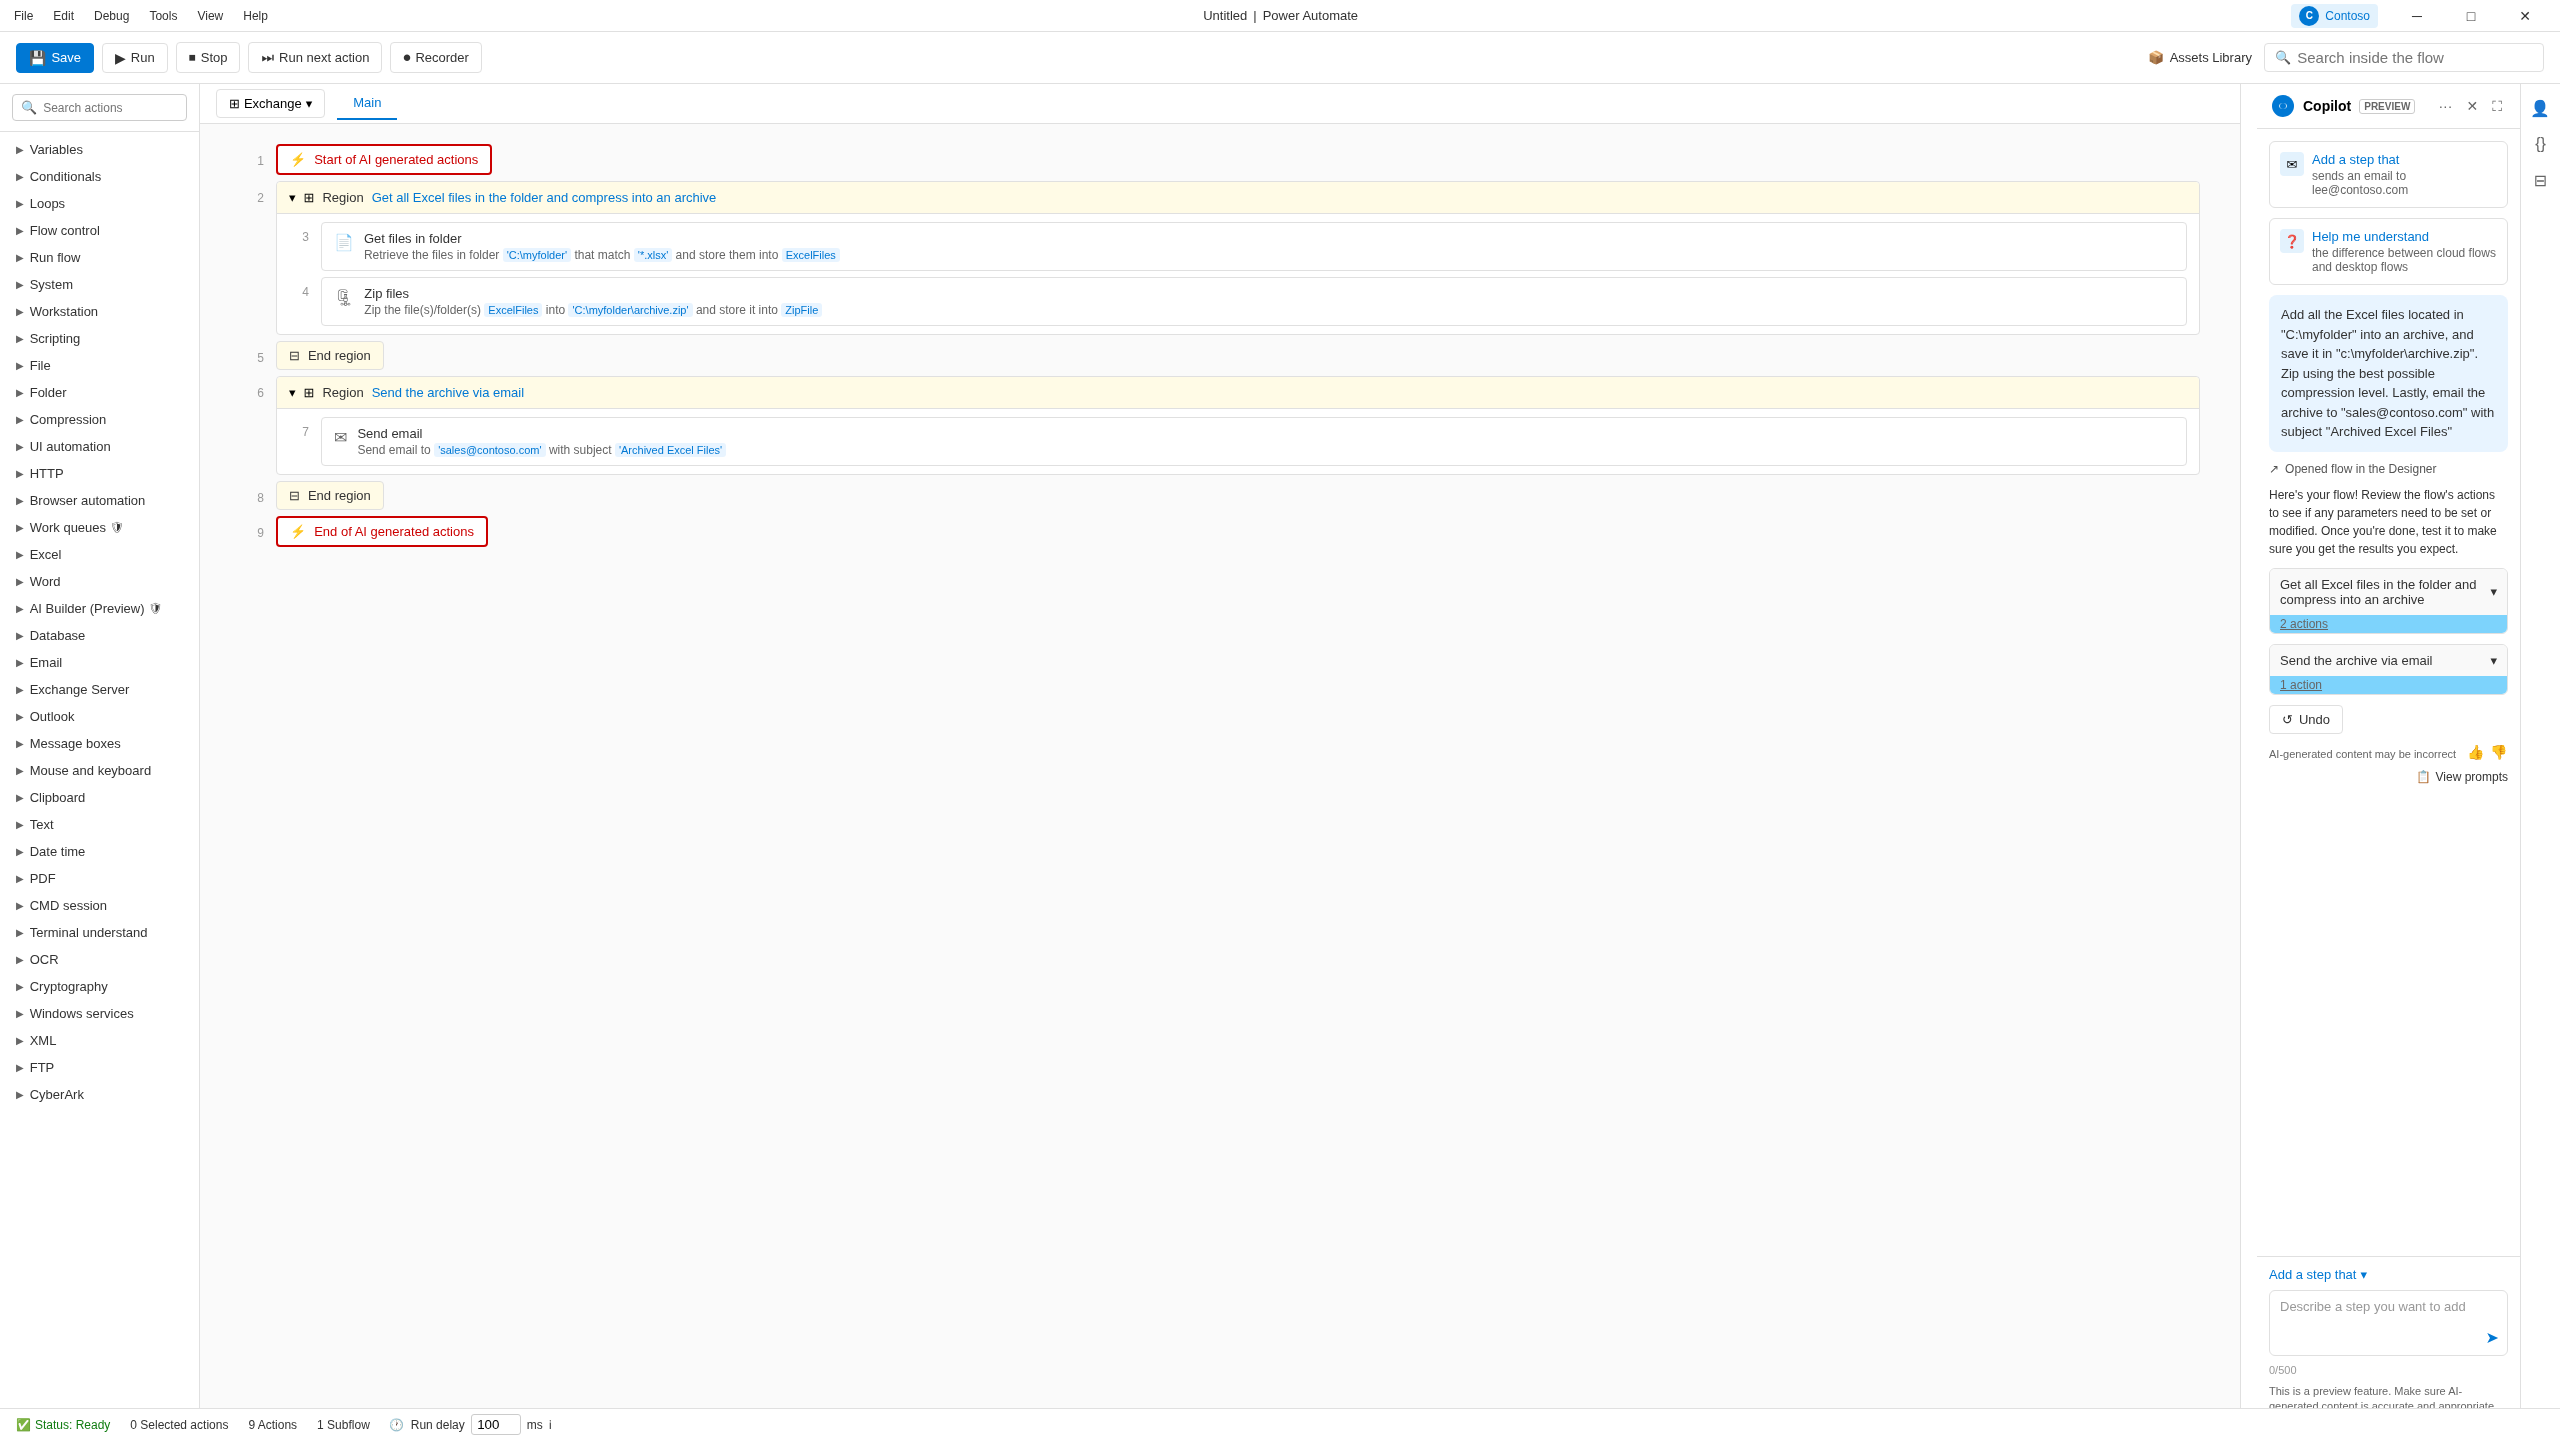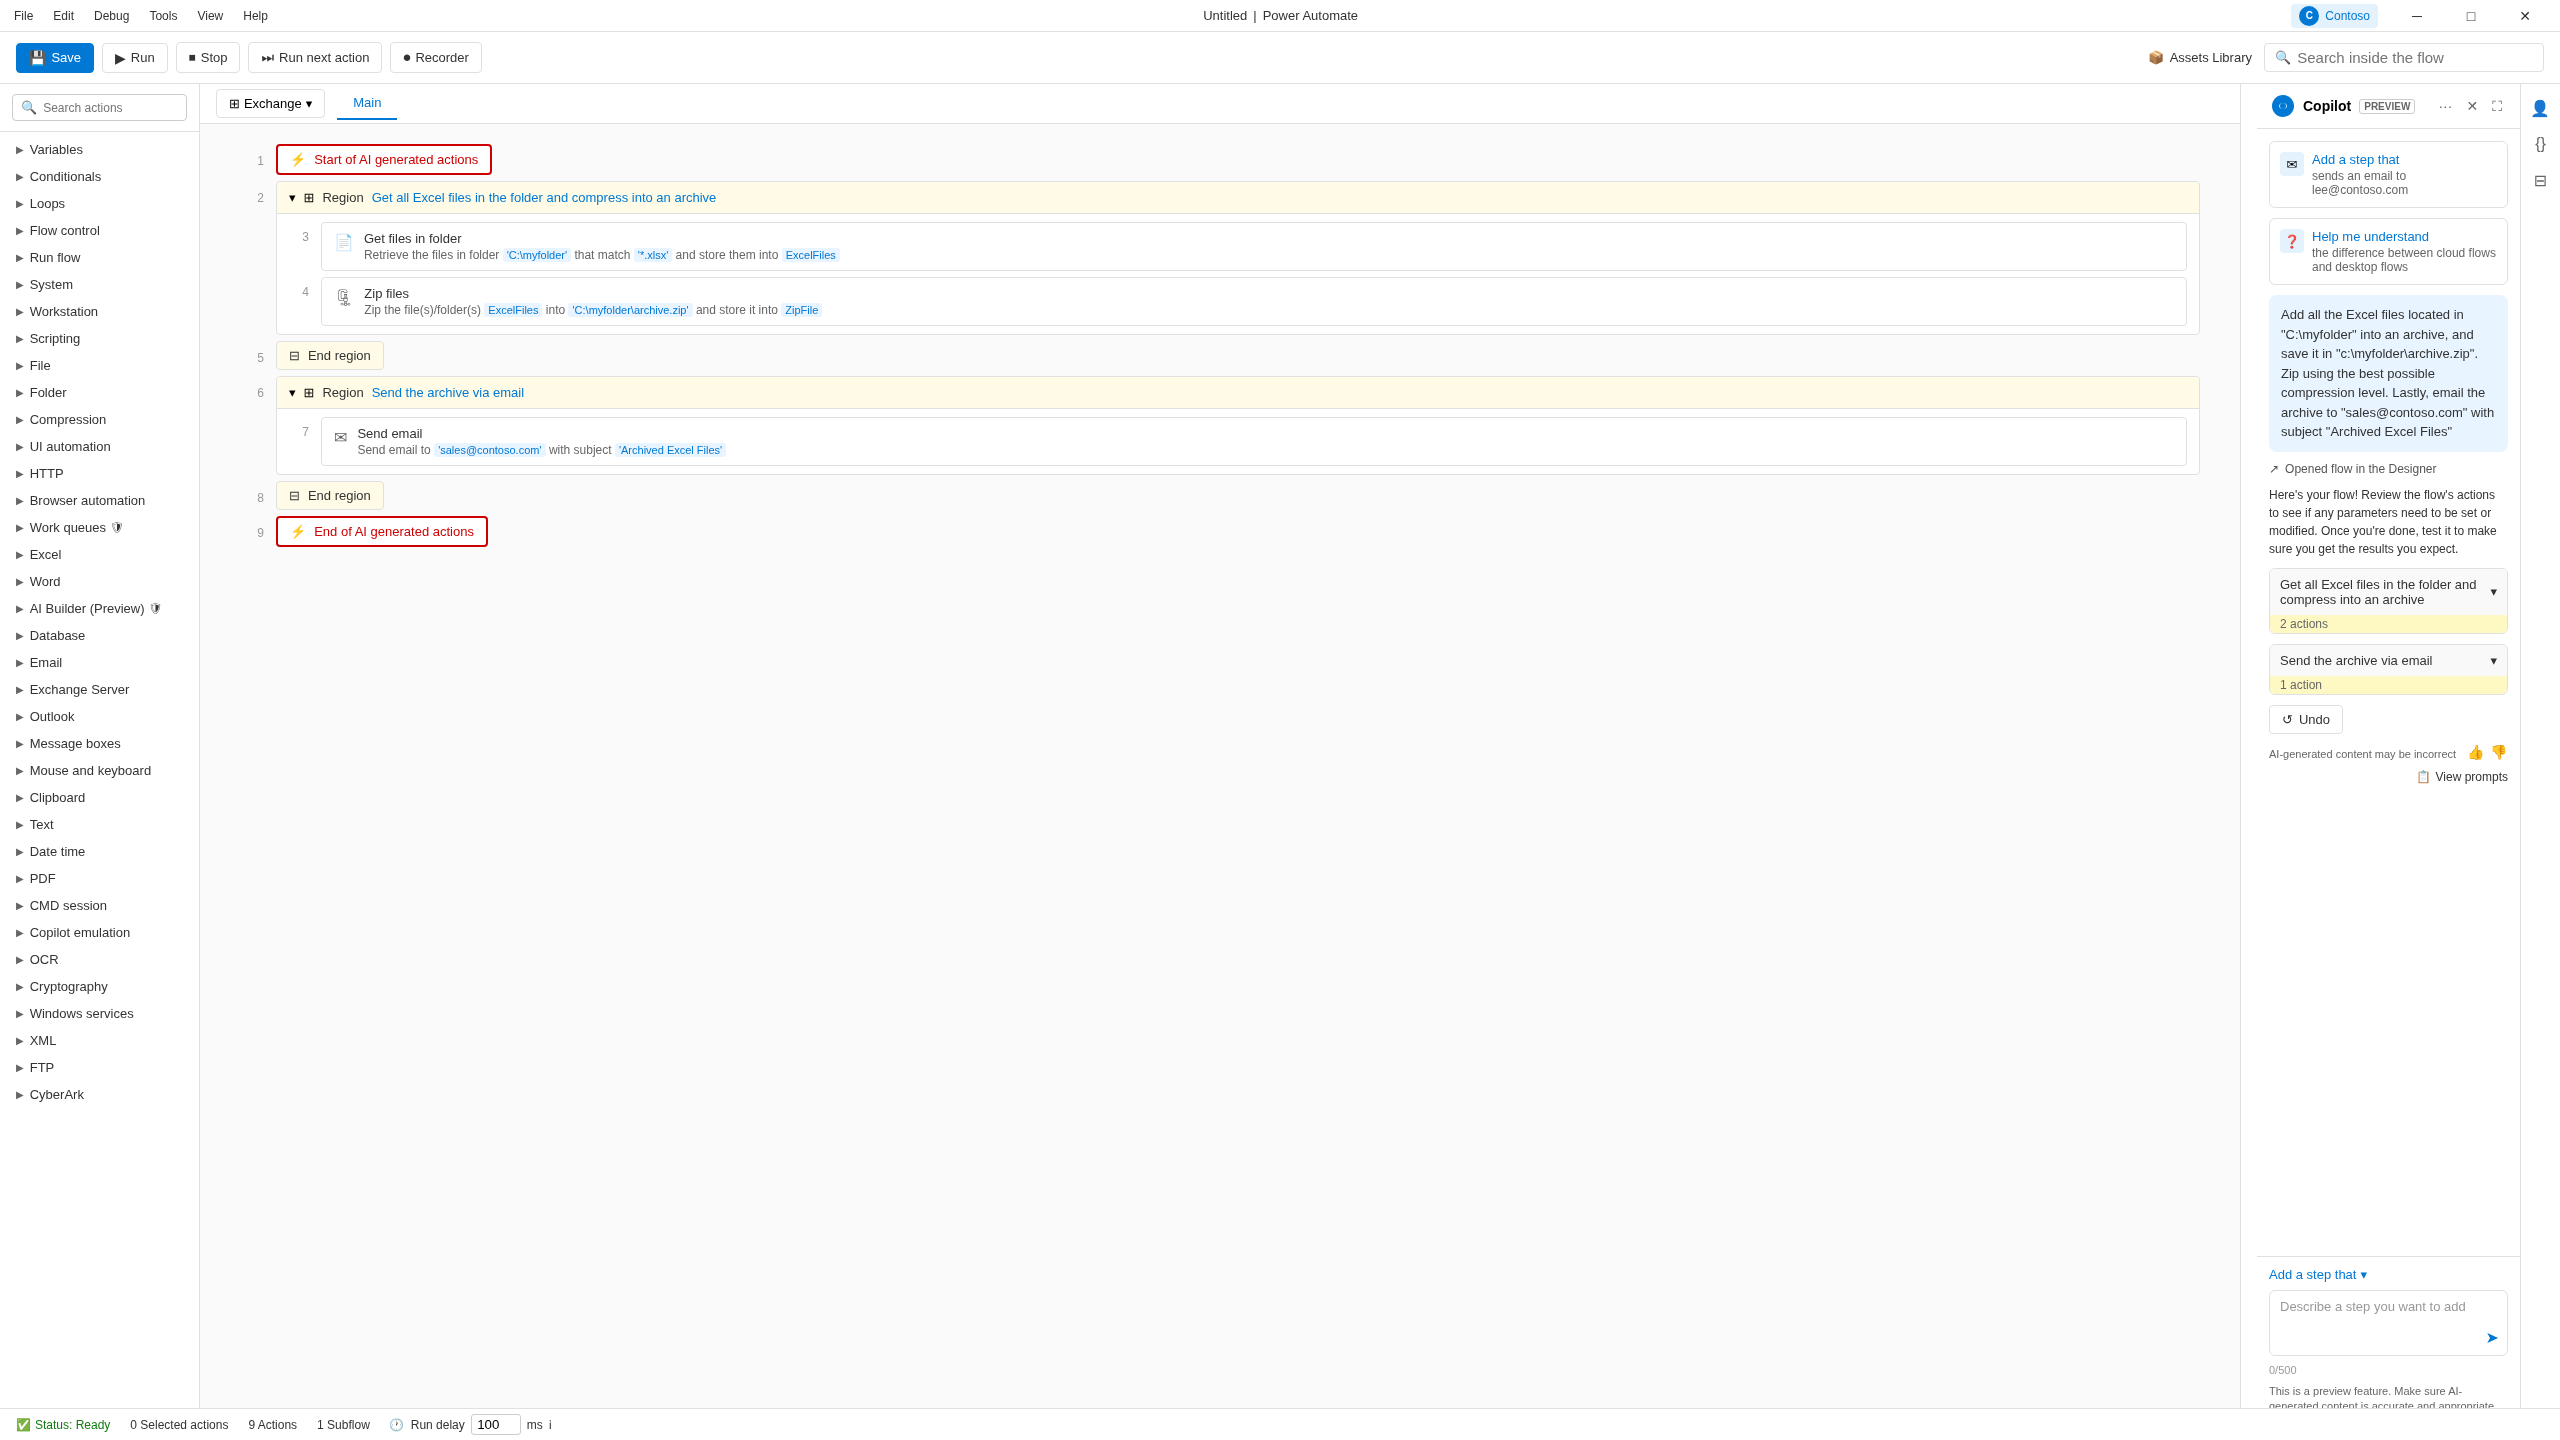--- a/index.html
+++ b/index.html
@@ -190,21 +190,21 @@
     .copilot-flow-message { font-size: 12px; color: #333; line-height: 1.5; }
 
     .copilot-action-group {
       border: 1px solid #e0e0e0; border-radius: 6px; overflow: hidden;
     }
     .copilot-action-group-header {
       display: flex; align-items: center; justify-content: space-between;
       padding: 8px 10px; background: #f9f9f9; cursor: pointer;
       font-size: 13px; font-weight: 500; color: #333;
     }
-    .copilot-action-group-count { font-size: 12px; color: #666; padding: 2px 10px; background: #fef9c3; }
+    .copilot-action-group-count { font-size: 12px; color: #666; padding: 2px 10px; background: #7dd3fc; text-decoration: underline; }
 
     .undo-btn {
       display: flex; align-items: center; gap: 6px;
       border: 1px solid #e0e0e0; border-radius: 4px; padding: 6px 12px;
       background: #fff; cursor: pointer; font-size: 13px; color: #333;
       width: fit-content;
     }
 
     .ai-disclaimer { font-size: 11px; color: #666; display: flex; align-items: flex-end; justify-content: space-between; }
     .thumbs { display: flex; gap: 6px; }
@@ -443,21 +443,21 @@
       <div class="sidebar-item">
         <span class="chevron">▶</span>
         <span>PDF</span>
       </div>
       <div class="sidebar-item">
         <span class="chevron">▶</span>
         <span>CMD session</span>
       </div>
       <div class="sidebar-item">
         <span class="chevron">▶</span>
-        <span>Copilot emulation</span>
+        <span>Terminal understand</span>
       </div>
       <div class="sidebar-item">
         <span class="chevron">▶</span>
         <span>OCR</span>
       </div>
       <div class="sidebar-item">
         <span class="chevron">▶</span>
         <span>Cryptography</span>
       </div>
       <div class="sidebar-item">

